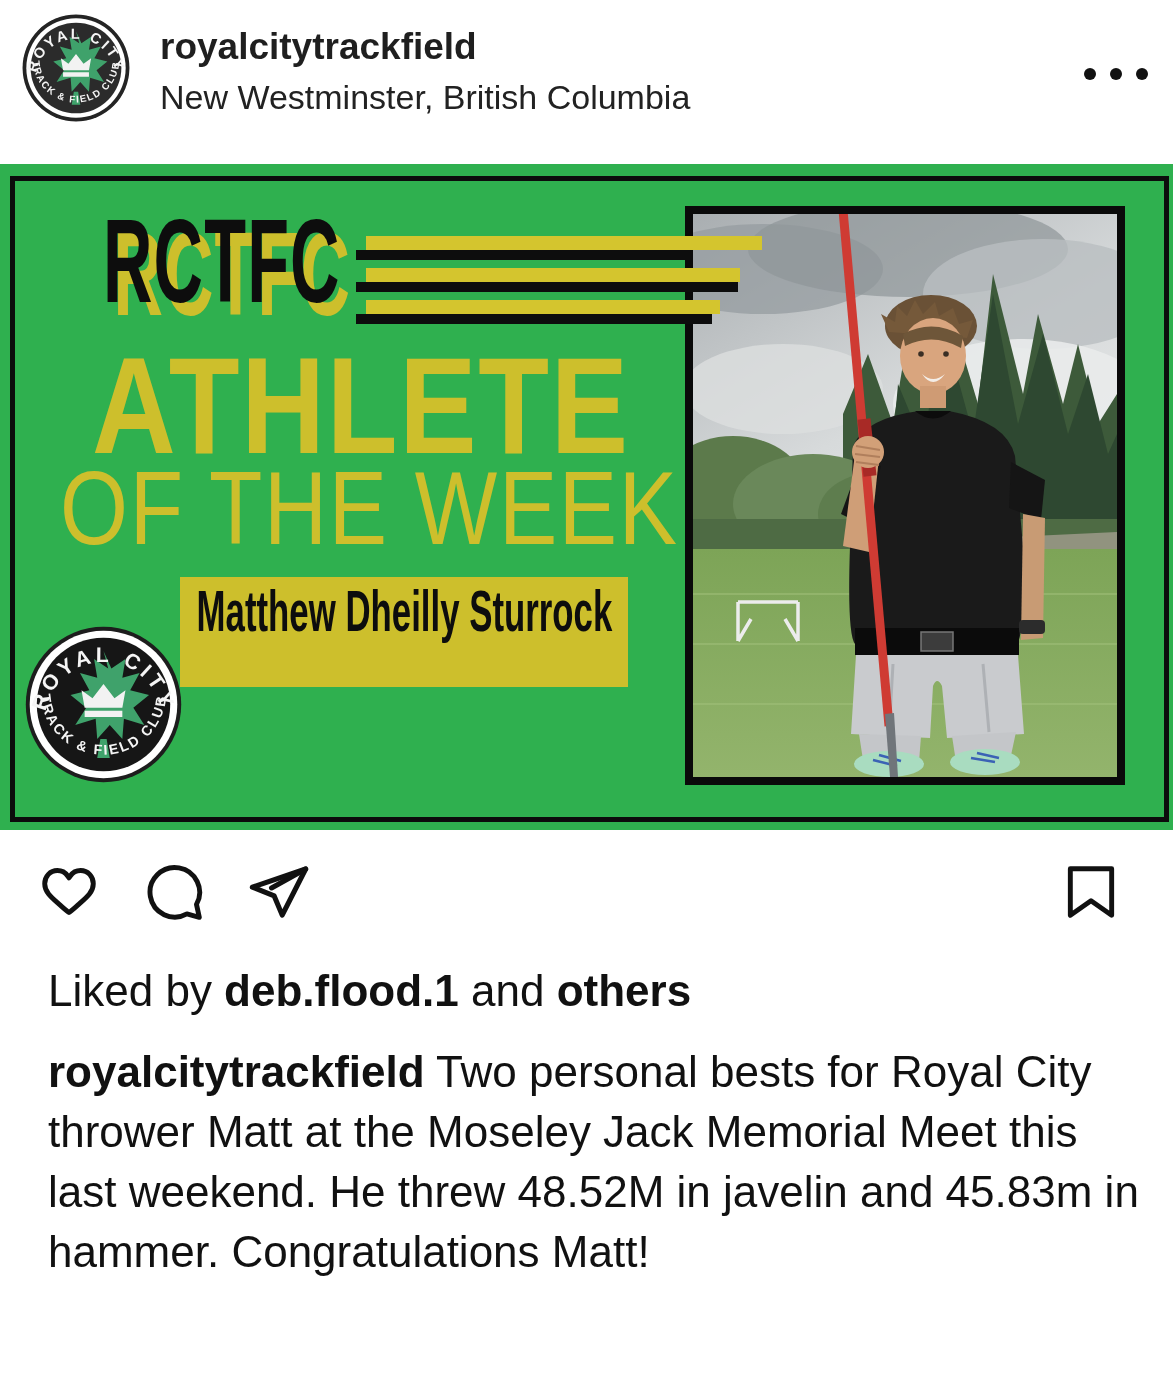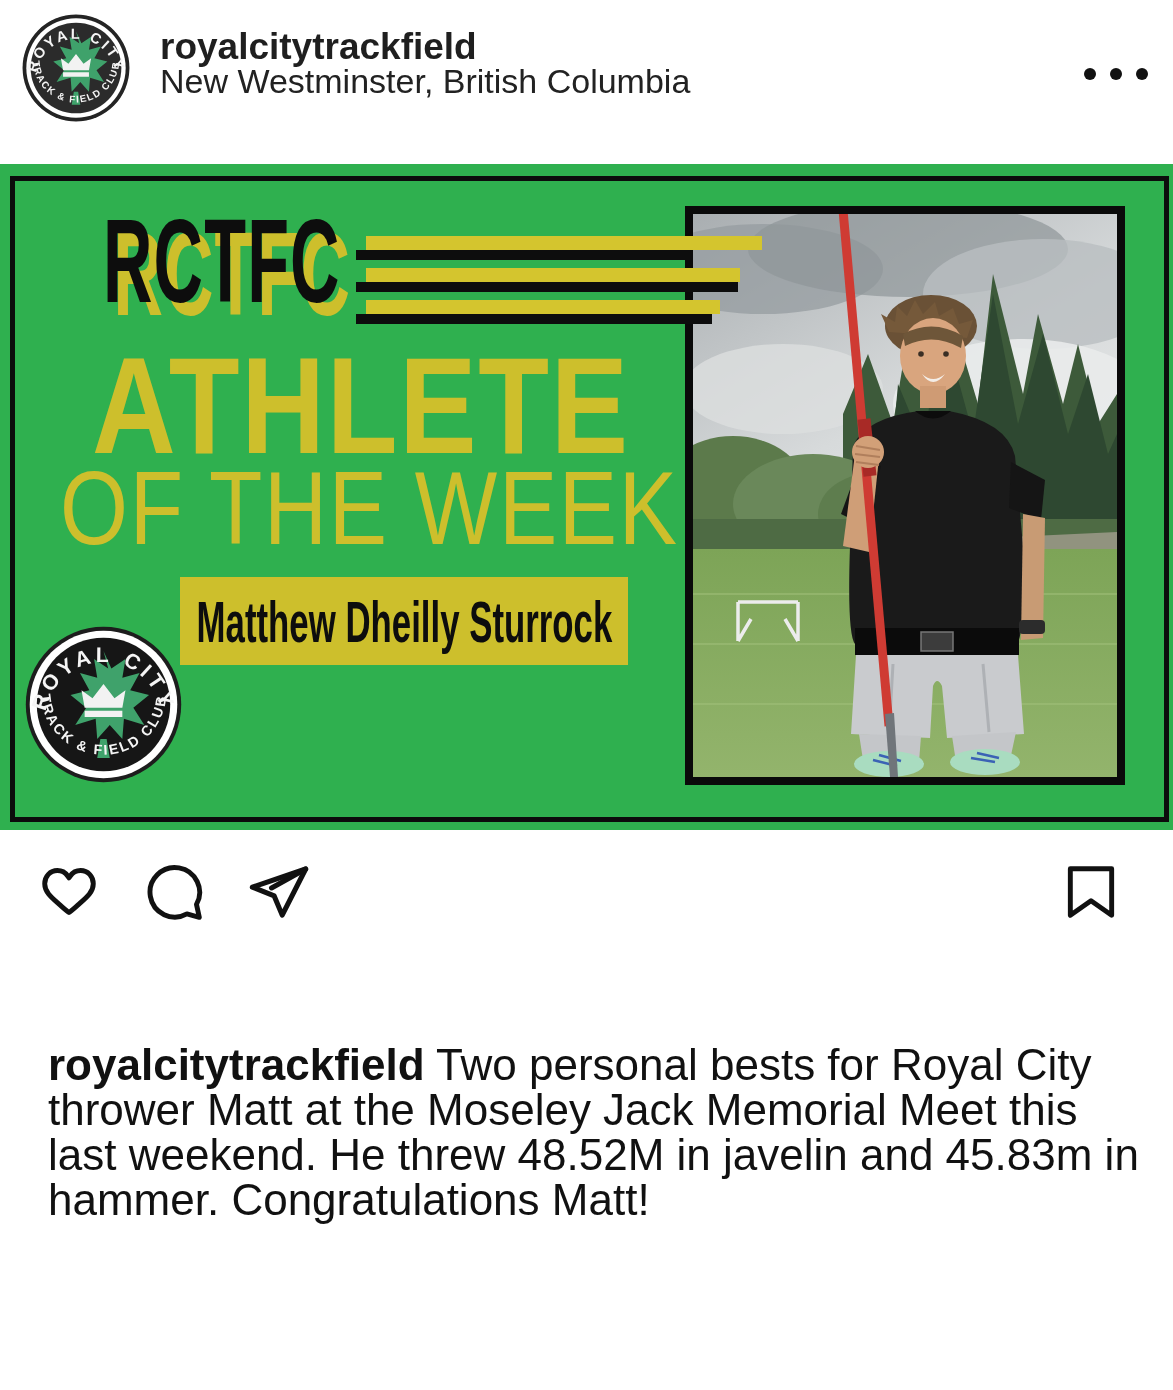--- a/index.html
+++ b/index.html
@@ -3,52 +3,52 @@
 <meta charset="utf-8">
 <style>
   html,body{margin:0;padding:0;background:#fff;}
   .post{position:relative;width:1173px;height:1390px;background:#fff;overflow:hidden;
         font-family:"Liberation Sans",sans-serif;color:#1b1b1b;}
 
   
   .header{position:absolute;left:0;top:0;width:1173px;height:155px;background:#fff;}
   .avatar{position:absolute;left:22px;top:14px;width:108px;height:108px;border-radius:50%;cursor:pointer;}
   .hname{position:absolute;left:160px;top:26px;font-size:37px;font-weight:700;color:#1f1f1f;}
-  .hloc{position:absolute;left:160px;top:62px;font-size:34px;font-weight:400;color:#222;}
+  .hloc{position:absolute;left:160px;top:78px;font-size:34px;font-weight:400;color:#222;}
   .dots{position:absolute;left:1084px;top:68px;display:flex;gap:14px;}
   .dots i{width:12px;height:12px;border-radius:50%;background:#111;display:block;}
 
   
   .poster{position:absolute;left:0;top:164px;width:1173px;height:666px;background:var(--green,#2fb04f);}
   .poster-border{position:absolute;left:10px;top:12px;right:4px;bottom:8px;border:5px solid #0c0c0c;}
   .rctfc{position:absolute;left:103px;top:38px;font-size:118px;font-weight:700;color:#0d0d0d;
          transform:scaleX(.58);transform-origin:left top;white-space:nowrap;line-height:1;
          text-shadow:18px 13px 0 var(--yellow,#cdbf2c);letter-spacing:2px;}
   .stripe{position:absolute;height:14px;background:var(--stripe_yellow,#d4c52e);z-index:4;}
   .stripe.blk{height:10px;background:#0d0d0d;}
   .t1{position:absolute;left:92px;top:172px;font-size:138px;font-weight:700;line-height:1;
       color:var(--yellow,#cdbf2c);transform:scaleX(.84);transform-origin:left top;white-space:nowrap;letter-spacing:2px;}
   .t2{position:absolute;left:60px;top:292px;font-size:104px;font-weight:400;line-height:1;
       color:var(--yellow,#cdbf2c);transform:scaleX(.84);transform-origin:left top;white-space:nowrap;letter-spacing:2px;}
-  .namebox{position:absolute;left:180px;top:413px;width:448px;height:88px;background:var(--yellow,#cdbf2c);
-      display:flex;align-items:center;justify-content:center;}
+  .namebox{position:absolute;left:180px;top:413px;width:448px;height:110px;background:var(--yellow,#cdbf2c);
+      display:flex;justify-content:center;}
   .namebox span{font-size:58px;font-weight:700;color:#0d0d0d;white-space:nowrap;
       transform:scaleX(.60);transform-origin:center center;}
   .poster-logo{position:absolute;left:25px;top:462px;width:157px;height:157px;}
   .photo{position:absolute;left:685px;top:42px;width:424px;height:563px;border:8px solid #0a0a0a;z-index:2;}
 
   
   .actions{position:absolute;left:0;top:855px;width:1173px;height:80px;}
   .aicon{position:absolute;top:6px;cursor:pointer;}
   .aicon svg{display:block;}
 
   
   .liked{position:absolute;left:48px;top:966px;font-size:44px;color:#111;}
   .liked b{font-weight:700;}
-  .captionwrap{position:absolute;left:48px;top:1042px;width:1092px;font-size:44px;line-height:45px;color:#111;}
+  .captionwrap{position:absolute;left:48px;top:1042px;width:1092px;font-size:44px;line-height:60px;color:#111;}
   .cap-user{font-weight:700;cursor:pointer;}
   .hashtag{margin-top:10px;color:var(--link_blue,#15406f);cursor:pointer;}
 </style>
 </head>
 <body>
 
 <div class="post">
 
   <div class="header">
     <svg class="avatar" viewBox="0 0 100 100">
@@ -214,18 +214,19 @@
         <path d="M22 3 L13.2 20.3 L10.2 13.1 L2 9.8 Z"></path>
       </svg>
     </div>
     <div class="aicon" style="left:1060px;">
       <svg width="62" height="62" viewBox="0 0 24 24" fill="none" stroke="#111" stroke-width="1.9" stroke-linejoin="round">
         <path d="M20 21 L12 15.4 L4 21 V3 h16 z"></path>
       </svg>
     </div>
   </div>
 
+  <div class="liked"><span>Liked by </span><b>deb.flood.1</b><span> and </span><b>others</b></div>
 
   <div class="captionwrap">
     <div><span class="cap-user">royalcitytrackfield</span><span> Two personal bests for Royal City thrower Matt at the Moseley Jack Memorial Meet this last weekend. He threw 48.52M in javelin and 45.83m in hammer. Congratulations Matt!</span></div>
   </div>
 
 </div>
 
 </body></html>

